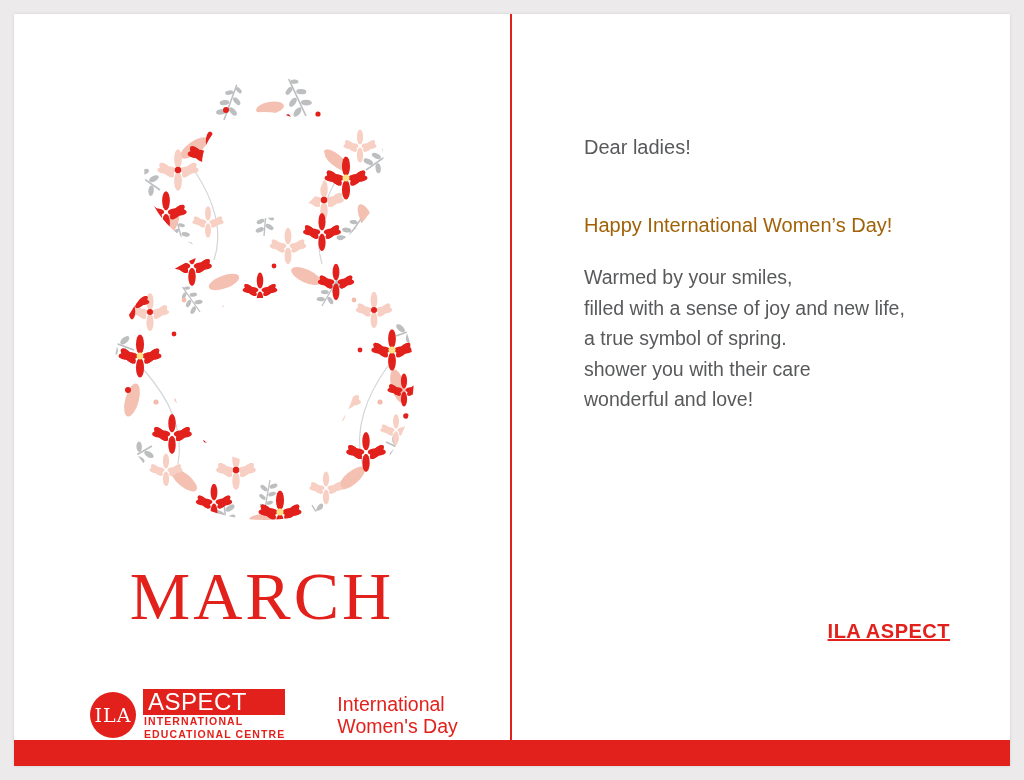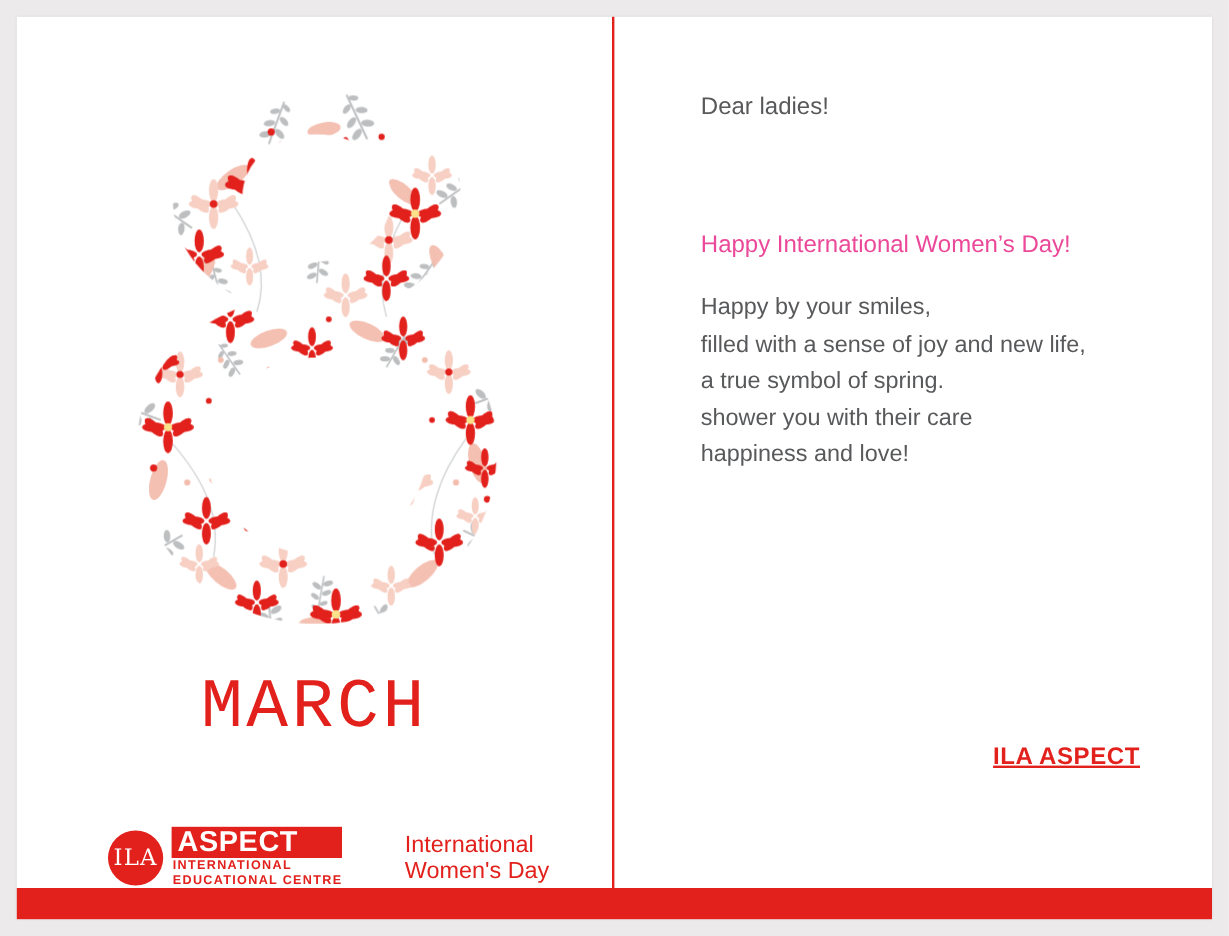--- a/index.html
+++ b/index.html
@@ -63,22 +63,22 @@
     display: block;
     width: 100%;
     height: 100%;
   }
   .march-word {
     position: absolute;
     left: 0;
     top: 548px;
     width: 496px;
     text-align: center;
-    font-family: Liberation Mono, monospace;
-    font-size: 58px;
+    font-family: Liberation Serif, serif;
+    font-size: 68px;
     letter-spacing: 3px;
     color: #e2211c;
     line-height: 1;
   }
   .logo-row {
     position: absolute;
     left: 76px;
     top: 638px;
     width: 400px;
     height: 70px;
@@ -107,21 +107,21 @@
   }
   .ila-text-block {
     display: flex;
     flex-direction: column;
     justify-content: center;
   }
   .ila-aspect {
     background: #e2211c;
     color: #ffffff;
     font-family: "Liberation Sans", sans-serif;
-    font-weight: bold;
+    font-weight: normal;
     font-size: 24px;
     letter-spacing: 0.5px;
     padding: 0 5px 1px 5px;
     line-height: 1.05;
   }
   .ila-sub1, .ila-sub2 {
     color: #e2211c;
     font-family: "Liberation Sans", sans-serif;
     font-weight: bold;
     font-size: 10.5px;
@@ -134,35 +134,35 @@
     font-family: "Liberation Sans", sans-serif;
     font-size: 19.5px;
     line-height: 1.15;
   }
 
   
   .right-panel {
     position: relative;
     flex: 1 1 auto;
     height: 100%;
-    padding: 60px 0 0 74px;
+    padding: 118px 0 0 74px;
     box-sizing: border-box;
     color: #58595b;
   }
   .greeting {
     font-family: "Liberation Sans", sans-serif;
     font-size: 20px;
     color: #58595b;
     line-height: 1.5;
   }
   .headline {
-    margin-top: 85px;
+    margin-top: 48px;
     font-family: "Liberation Sans", sans-serif;
     font-size: 20px;
-    color: #ec4899;
+    color: #a16207;
     line-height: 1.5;
   }
   .poem {
     margin-top: 22px;
     font-family: "Liberation Sans", sans-serif;
     font-size: 19.5px;
     color: #58595b;
     line-height: 30.5px;
   }
   .poem div {
@@ -396,24 +396,24 @@
         </div>
       </div>
     </div>
 
     <div class="divider"></div>
 
     <div class="right-panel">
       <div class="greeting">Dear ladies!</div>
       <div class="headline">Happy International Women’s Day!</div>
       <div class="poem">
-        <div>Happy by your smiles,</div>
+        <div>Warmed by your smiles,</div>
         <div>filled with a sense of joy and new life,</div>
         <div>a true symbol of spring.</div>
         <div>shower you with their care</div>
-        <div>happiness and love!</div>
+        <div>wonderful and love!</div>
       </div>
       <div class="signature">ILA ASPECT</div>
     </div>
   </div>
 
   <div class="card-footer-bar"></div>
 </div>
 
 </body></html>

